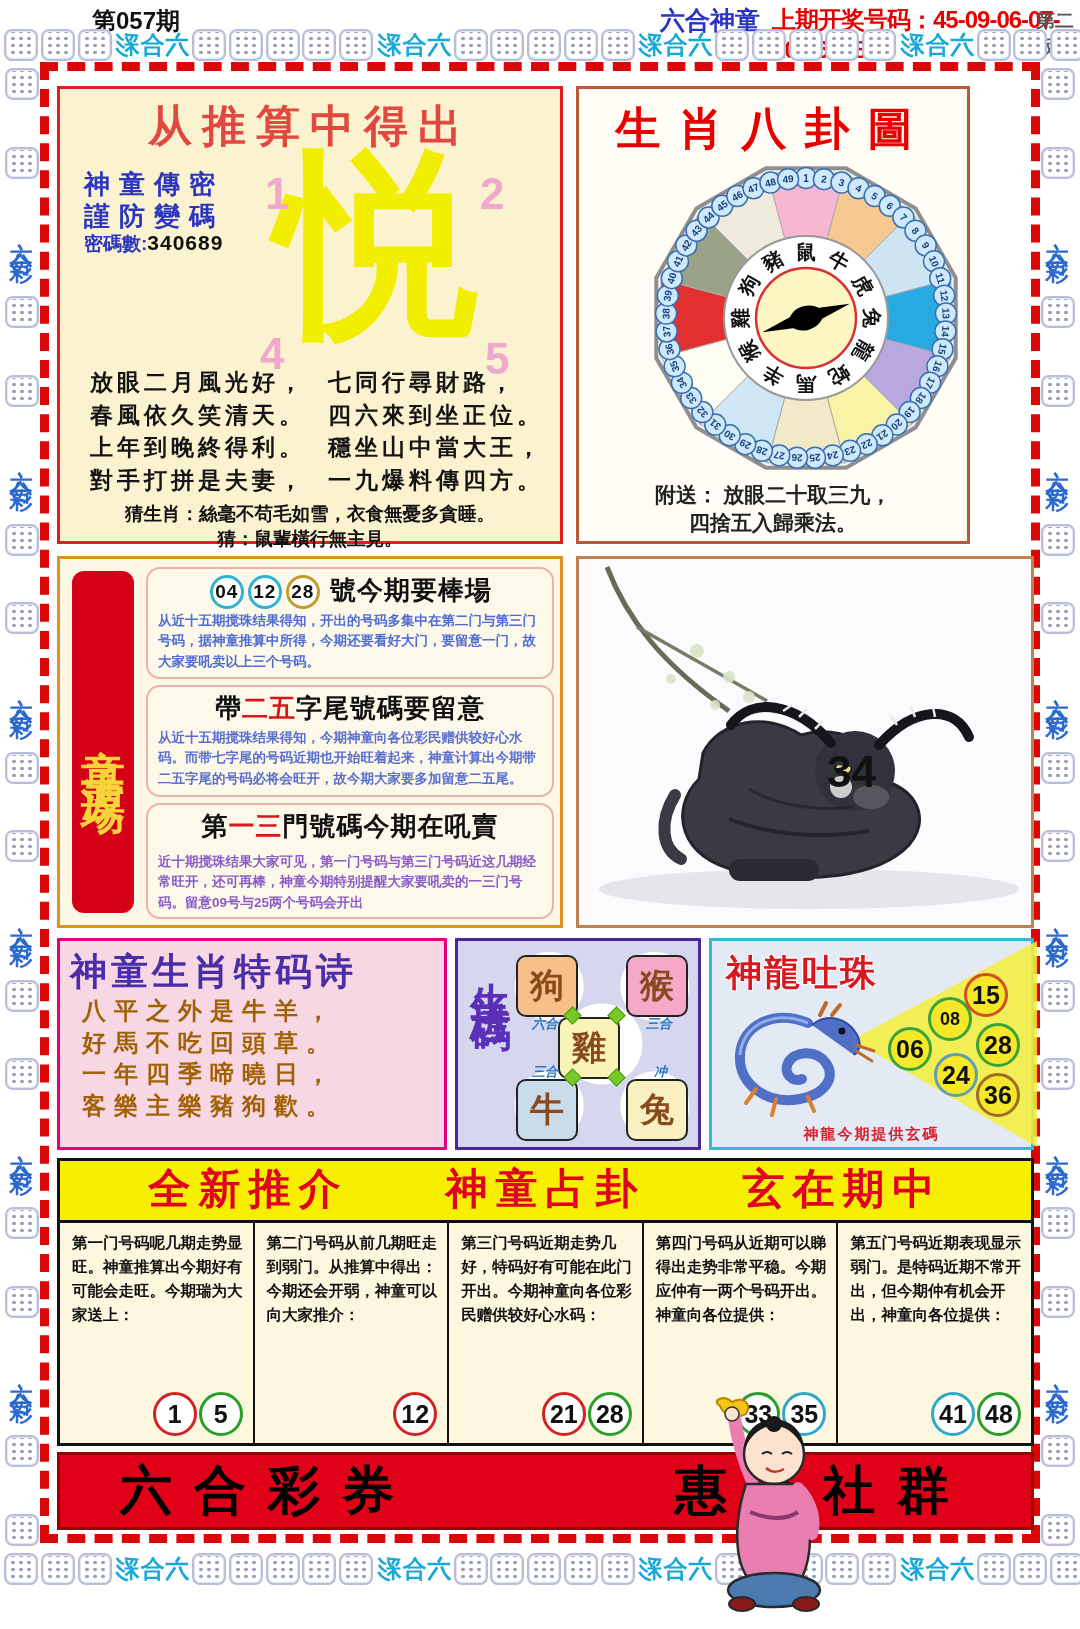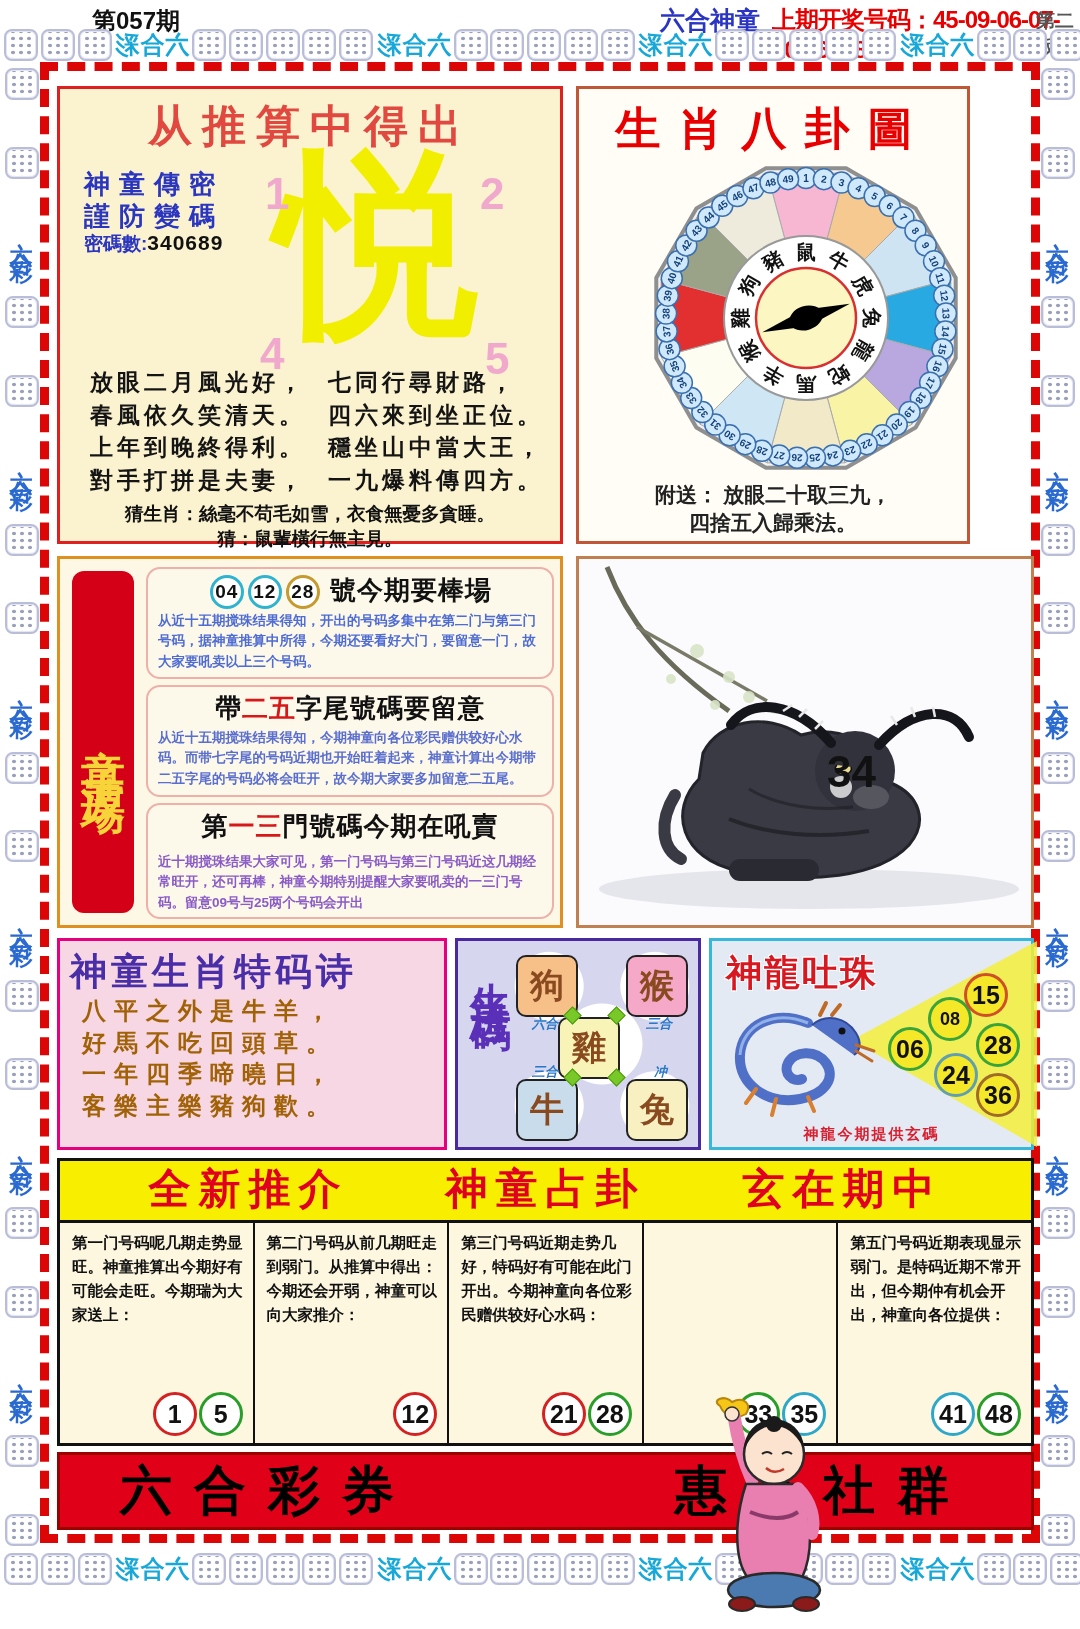--- a/index.html
+++ b/index.html
@@ -526,20 +526,21 @@
         </div>
     </div>
     <div class="rc-col">
       <div class="rc-text">第三门号码近期走势几好，特码好有可能在此门开出。今期神童向各位彩民赠供较好心水码：</div>
       <div class="rc-balls">
           <span class="ball" style="border-color: rgb(212, 34, 34); height: 44px; width: 44px; font-size: 25px;">21</span>
           <span class="ball" style="border-color: rgb(42, 158, 42); height: 44px; width: 44px; font-size: 25px;">28</span>
         </div>
     </div>
     <div class="rc-col">
+      <div class="rc-text">第四门号码从近期可以睇得出走势非常平稳。今期应仲有一两个号码开出。神童向各位提供：</div>
       <div class="rc-balls">
           <span class="ball" style="border-color: rgb(42, 158, 42); height: 44px; width: 44px; font-size: 25px;">33</span>
           <span class="ball" style="border-color: rgb(47, 168, 200); height: 44px; width: 44px; font-size: 25px;">35</span>
         </div>
     </div>
     <div class="rc-col">
       <div class="rc-text">第五门号码近期表现显示弱门。是特码近期不常开出，但今期仲有机会开出，神童向各位提供：</div>
       <div class="rc-balls">
           <span class="ball" style="border-color: rgb(47, 168, 200); height: 44px; width: 44px; font-size: 25px;">41</span>
           <span class="ball" style="border-color: rgb(42, 158, 42); height: 44px; width: 44px; font-size: 25px;">48</span>

